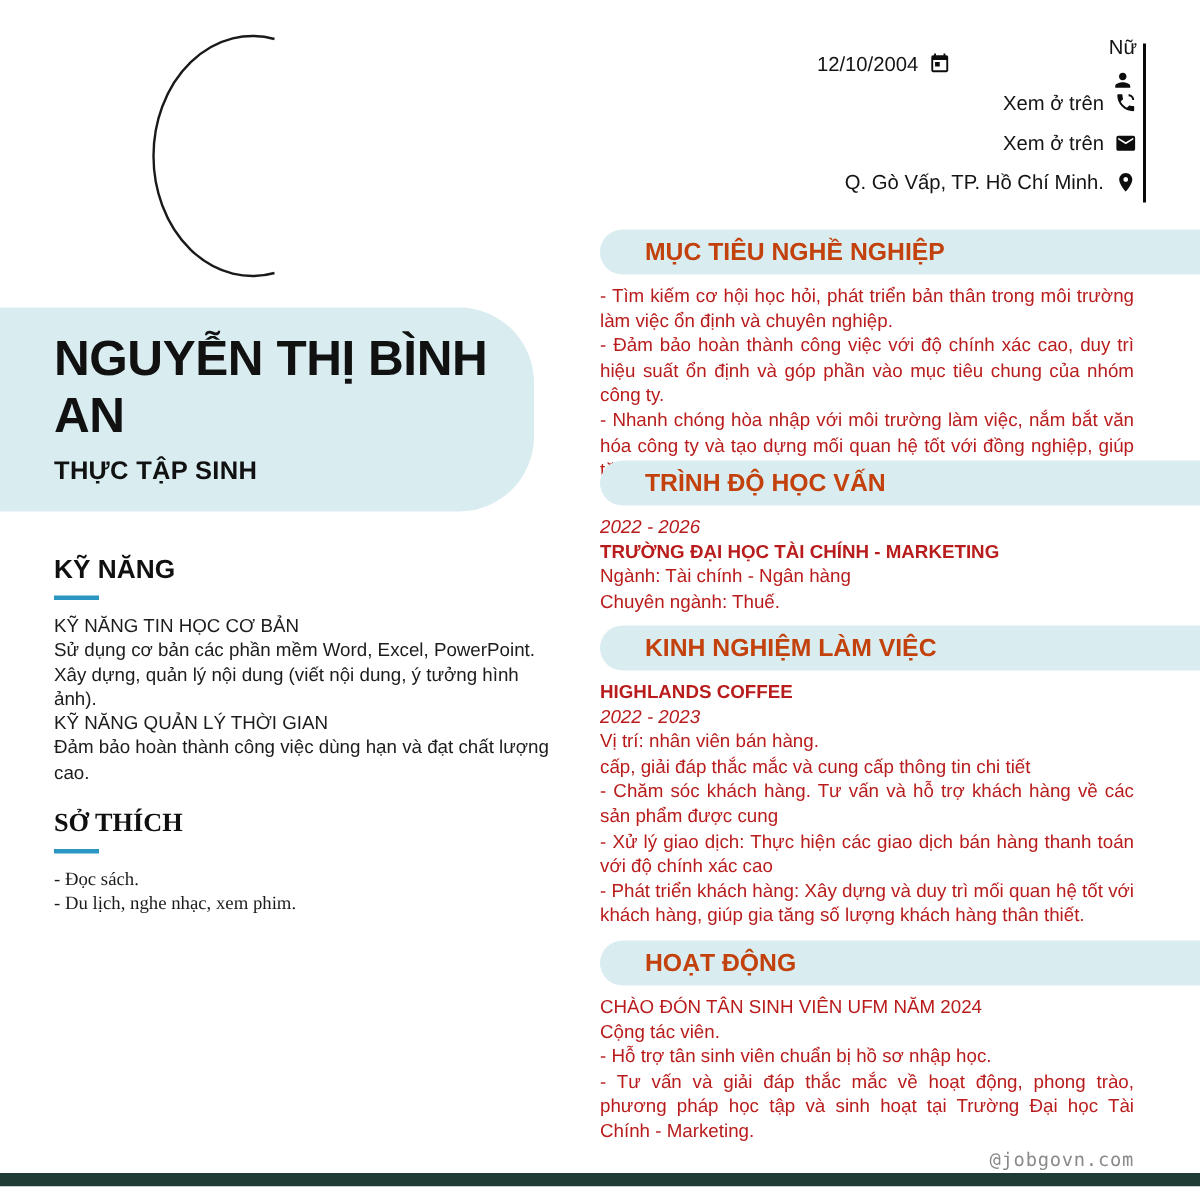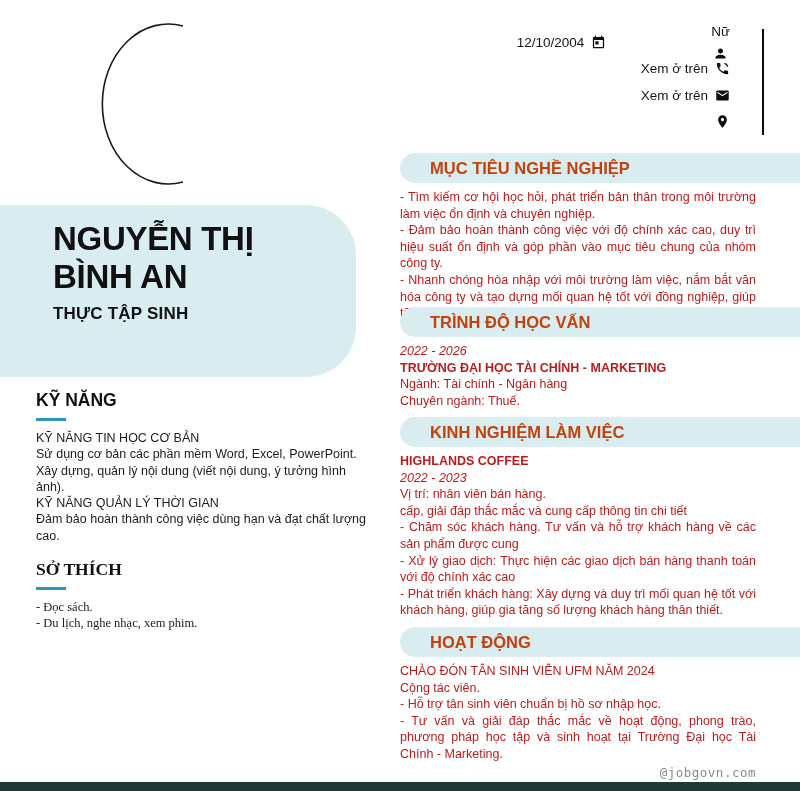--- a/index.html
+++ b/index.html
@@ -14,21 +14,21 @@
   .page { position: absolute; inset: 0; background: #fff; }
 
   
   .arc-svg { position: absolute; left: 96px; top: 20px; }
 
   
   .contact {
     position: absolute;
     top: 29px;
     right: 36px;
-    padding-right: 32px;
+    padding-right: 4px;
     border-right: 2px solid #0a0a0a;
     display: flex;
     flex-direction: column;
     align-items: flex-end;
   }
   .c-row {
     height: 26.5px;
     display: flex;
     align-items: center;
     justify-content: flex-end;
@@ -38,42 +38,42 @@
   }
   .c-group { display: flex; align-items: center; gap: 7px; }
   .gender-group { margin-left: 98px; flex-direction: column; }
   .c-icon { width: 15px; height: 15px; display: inline-flex; }
   .c-icon svg { width: 15px; height: 15px; fill: #0d0d0d; }
 
   
   .name-box {
     position: absolute;
     left: 0; top: 205px;
-    width: 356px; height: 172px;
+    width: 356px; height: 136px;
     background: #d9edf1;
     border-radius: 0 50px 50px 0;
-    padding: 15px 18px 0 53px;
+    padding: 15px 18px 0 36px;
   }
   .name-box h1 {
     font-size: 33px;
     line-height: 1.16;
     font-weight: bold;
     color: #111;
     letter-spacing: -0.3px;
   }
   .job-title {
     margin-top: 7px;
     font-size: 17px;
     font-weight: bold;
     color: #111;
     letter-spacing: 0.2px;
   }
 
   
-  .left-col { position: absolute; left: 36px; top: 369px; width: 332px; margin-top: 21px; }
+  .left-col { position: absolute; left: 36px; top: 369px; width: 332px; }
   .l-heading { font-size: 17.5px; font-weight: bold; color: #101010; }
   .l-underline { width: 30px; height: 3px; background: #2b96c1; margin: 7px 0 9px 0; }
   .l-body p { font-size: 12.5px; line-height: 16.3px; color: #1c1c1c; }
   .hobby-block { margin-top: 15px; font-family: Liberation Serif, serif; }
 
   
   .right-col { position: absolute; left: 400px; top: 153px; width: 400px; height: 640px; }
   .section { position: absolute; left: 0; width: 400px; }
   .sec-objective  { top: 0; }
   .sec-education  { top: 154px; }
@@ -156,20 +156,21 @@
     </div>
     <div class="c-row">
       <span>Xem ở trên</span>
       <span class="c-icon">
         <svg viewBox="0 0 24 24">
             <path d="M20 4H4c-1.1 0-2 .9-2 2v12c0 1.1.9 2 2 2h16c1.1 0 2-.9 2-2V6c0-1.1-.9-2-2-2zm0 4l-8 5-8-5V6l8 5 8-5v2z"></path>
           </svg>
       </span>
     </div>
     <div class="c-row">
+      <span>Q. Gò Vấp, TP. Hồ Chí Minh.</span>
       <span class="c-icon">
         <svg viewBox="0 0 24 24">
             <path d="M12 2C8.13 2 5 5.13 5 9c0 5.25 7 13 7 13s7-7.75 7-13c0-3.87-3.13-7-7-7zm0 9.5c-1.38 0-2.5-1.12-2.5-2.5s1.12-2.5 2.5-2.5 2.5 1.12 2.5 2.5-1.12 2.5-2.5 2.5z"></path>
           </svg>
       </span>
     </div>
   </div>
 
   <div class="name-box">
     <h1>NGUYỄN THỊ BÌNH AN</h1>

